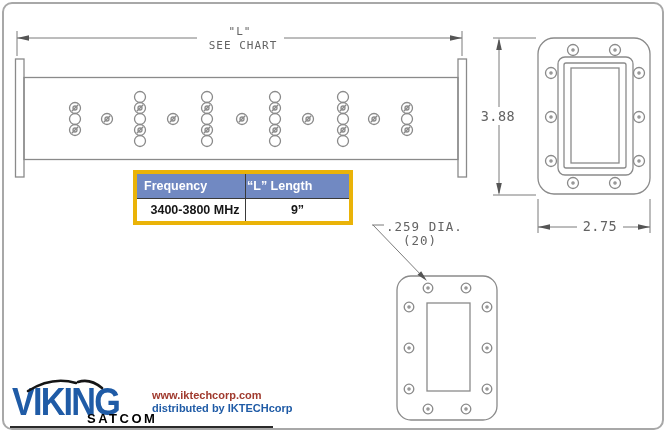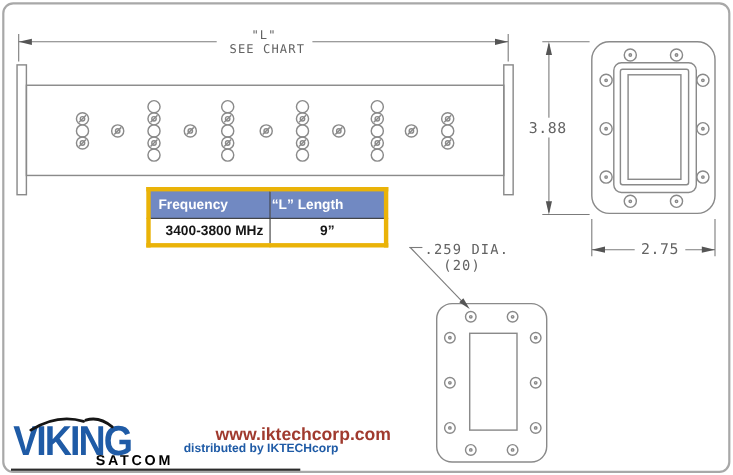--- a/index.html
+++ b/index.html
@@ -26,22 +26,22 @@
   .chart-table td{font-size:12.5px;font-weight:bold;color:#161616;height:20px;background:#fff;}
   .chart-table td.c1{text-align:center;padding-left:9px;}
   .chart-table td.c2{text-align:center;}
   
   .brand{position:absolute;left:12px;top:383px;font-size:38px;font-weight:bold;
          color:#1f5ba6;letter-spacing:-2px;transform:scaleX(.9);transform-origin:left top;
          line-height:1;}
   .brand-sub{position:absolute;left:87px;top:412px;font-size:13px;font-weight:bold;
              letter-spacing:2.5px;color:#000;line-height:1;}
   .brand-underline{position:absolute;left:10px;top:426px;width:263px;height:2px;background:#2b2b2b;}
-  .site{position:absolute;left:152px;top:389px;font-size:16px;font-weight:bold;color:#a03a2e;line-height:13px;margin-left:44px;}
-  .dist{position:absolute;left:167px;top:402px;font-size:11px;font-weight:bold;color:#1f5ba6;line-height:13px;}
+  .site{position:absolute;left:152px;top:389px;font-size:11px;font-weight:bold;color:#a03a2e;line-height:13px;}
+  .dist{position:absolute;left:152px;top:402px;font-size:11px;font-weight:bold;color:#1f5ba6;line-height:13px;}
   .arcs{position:absolute;left:24px;top:374px;}
 </style>
 </head>
 <body>
 
 <div class="page">
   <div class="frame"></div>
 
   <svg id="dwg" width="666" height="432" viewBox="0 0 666 432">
 

